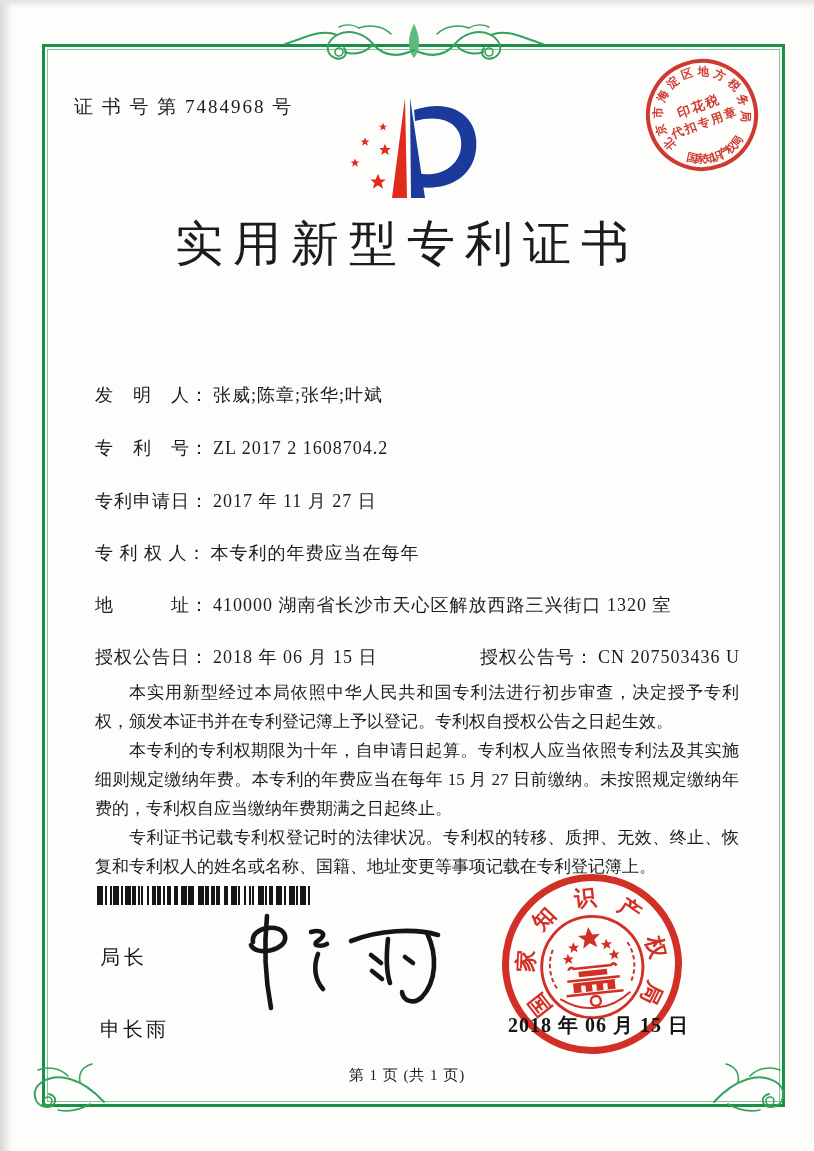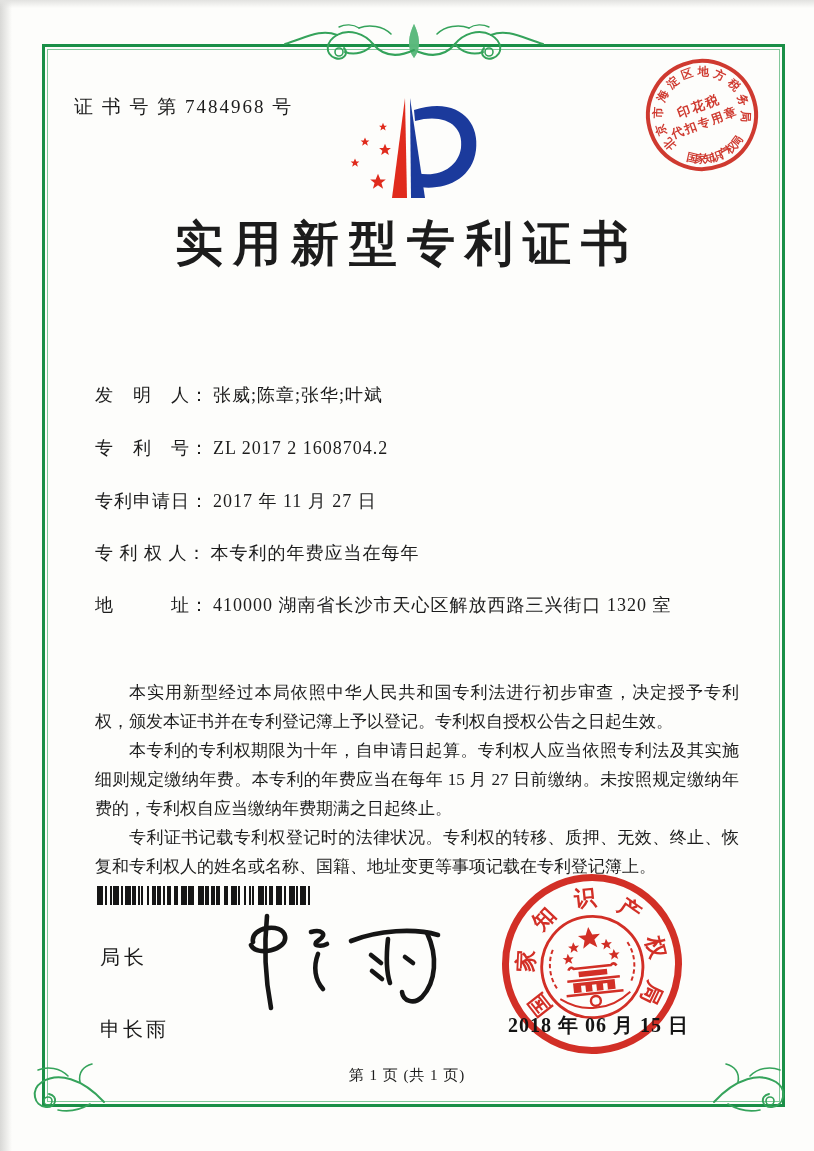--- a/index.html
+++ b/index.html
@@ -30,21 +30,21 @@
   .arc-ch{position:absolute;display:block;line-height:1;}
   .stamp .arc-ch{color:#cf3a30;font-weight:bold;}
   .arc-top .arc-ch{font-size:11.5px;}
   .arc-bot .arc-ch{font-size:11px;}
   .stamp-center{position:absolute;left:0;right:0;text-align:center;color:#cf3a30;
     font-weight:bold;letter-spacing:2px;}
   .stamp-center.l1{top:40px;font-size:13px;}
   .stamp-center.l2{top:58px;font-size:12px;}
 
   .title{position:absolute;left:0;right:0;top:212px;text-align:center;
-    font-size:48px;font-weight:bold;letter-spacing:10px;margin:0;}
+    font-size:48px;font-weight:normal;letter-spacing:10px;margin:0;}
 
   .field-row{position:absolute;left:95px;right:60px;font-size:18px;white-space:nowrap;}
   .flabel{letter-spacing:1px;}
   .fvalue{margin-left:4px;letter-spacing:1px;}
   .grant-no{position:absolute;left:385px;top:0;}
 
   .paras{position:absolute;left:95px;top:678px;width:644px;font-size:17px;
     line-height:29px;text-align:justify;}
   .paras p{margin:0;text-indent:2em;}
 
@@ -163,20 +163,26 @@
     <span class="flabel">专　利　号：</span><span class="fvalue">ZL 2017 2 1608704.2</span>
   </div>
   <div class="field-row" style="top:489px">
     <span class="flabel">专利申请日：</span><span class="fvalue">2017 年 11 月 27 日</span>
   </div>
   <div class="field-row" style="top:541px">
     <span class="flabel">专 利 权 人：</span><span class="fvalue">本专利的年费应当在每年</span>
   </div>
   <div class="field-row" style="top:593px">
     <span class="flabel">地　　　址：</span><span class="fvalue">410000 湖南省长沙市天心区解放西路三兴街口 1320 室</span>
+  </div>
+  <div class="field-row" style="top:645px">
+    <span class="flabel">授权公告日：</span><span class="fvalue">2018 年 06 月 15 日</span>
+    <span class="grant-no">
+      <span class="flabel">授权公告号：</span><span class="fvalue">CN 207503436 U</span>
+    </span>
   </div>
 
   <div class="paras">
     <p>本实用新型经过本局依照中华人民共和国专利法进行初步审查，决定授予专利权，颁发本证书并在专利登记簿上予以登记。专利权自授权公告之日起生效。</p>
     <p>本专利的专利权期限为十年，自申请日起算。专利权人应当依照专利法及其实施细则规定缴纳年费。本专利的年费应当在每年 15 月 27 日前缴纳。未按照规定缴纳年费的，专利权自应当缴纳年费期满之日起终止。</p>
     <p>专利证书记载专利权登记时的法律状况。专利权的转移、质押、无效、终止、恢复和专利权人的姓名或名称、国籍、地址变更等事项记载在专利登记簿上。</p>
   </div>
 
   <div class="barcode"><i style="width:6px;margin-right:1.6px"></i><i style="width:2px;margin-right:3.2px"></i><i style="width:2px;margin-right:1.6px"></i><i style="width:6px;margin-right:1.6px"></i><i style="width:2px;margin-right:1.6px"></i><i style="width:6px;margin-right:1.6px"></i><i style="width:4px;margin-right:1.6px"></i><i style="width:2px;margin-right:1.6px"></i><i style="width:2px;margin-right:3.2px"></i><i style="width:2px;margin-right:3.2px"></i><i style="width:4px;margin-right:1.6px"></i><i style="width:4px;margin-right:1.6px"></i><i style="width:2px;margin-right:1.6px"></i><i style="width:4px;margin-right:3.2px"></i><i style="width:4px;margin-right:3.2px"></i><i style="width:6px;margin-right:1.6px"></i><i style="width:6px;margin-right:3.2px"></i><i style="width:6px;margin-right:1.6px"></i><i style="width:4px;margin-right:1.6px"></i><i style="width:4px;margin-right:1.6px"></i><i style="width:4px;margin-right:3.2px"></i><i style="width:4px;margin-right:3.2px"></i><i style="width:6px;margin-right:1.6px"></i><i style="width:2px;margin-right:3.2px"></i><i style="width:2px;margin-right:3.2px"></i><i style="width:2px;margin-right:1.6px"></i><i style="width:2px;margin-right:3.2px"></i><i style="width:6px;margin-right:1.6px"></i><i style="width:2px;margin-right:1.6px"></i><i style="width:4px;margin-right:3.2px"></i><i style="width:6px;margin-right:1.6px"></i><i style="width:2px;margin-right:3.2px"></i><i style="width:6px;margin-right:1.6px"></i><i style="width:2px;margin-right:1.6px"></i><i style="width:6px;margin-right:1.6px"></i><i style="width:2px;margin-right:1.6px"></i></div>
 

